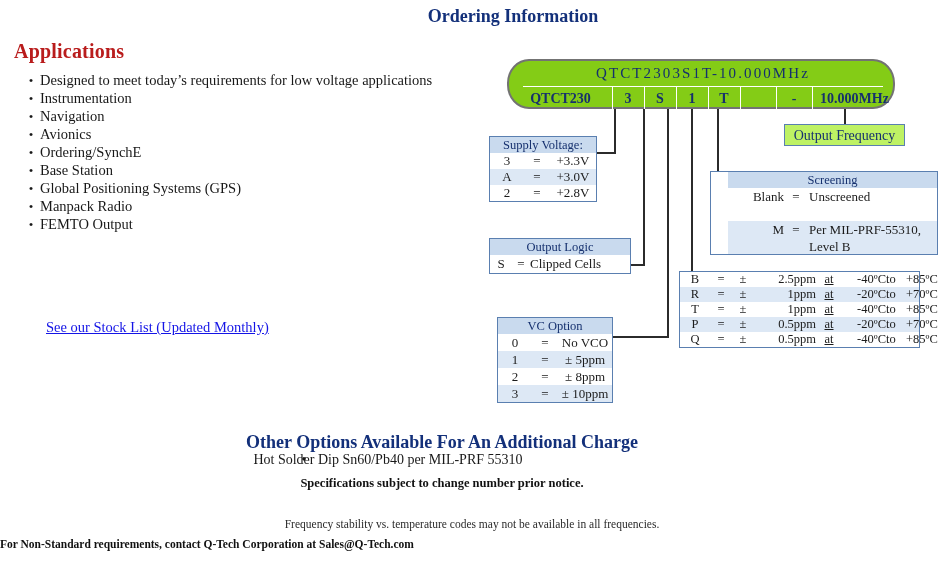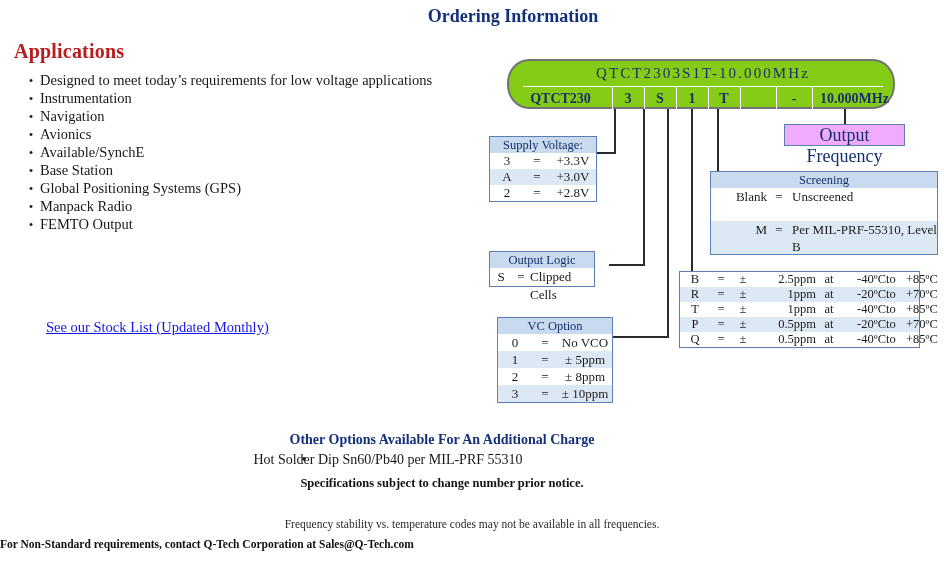--- a/index.html
+++ b/index.html
@@ -79,47 +79,47 @@
   }
   .box-row{display:flex;height:16px;line-height:16px;}
   .box-row.alt{background:#dde8f5;}
   .c-code{width:34px;text-align:center;flex:none;}
   .c-eq{width:26px;text-align:center;flex:none;}
   .c-val{flex:1;text-align:center;}
 
   
   .ofreq{
     position:absolute;left:784px;top:124px;width:121px;height:22px;
-    box-sizing:border-box;border:1px solid #5a7fb0;background:#f0abfc;
-    text-align:center;line-height:21px;font-size:18px;color:#15306e;
+    box-sizing:border-box;border:1px solid #5a7fb0;background:#bef264;
+    text-align:center;line-height:21px;font-size:14px;color:#15306e;
   }
 
   
   .scr-row{display:flex;height:33px;line-height:17px;font-size:13px;}
   .scr-row.alt{background:#dde8f5;}
   .scr-a{width:56px;text-align:right;flex:none;padding-right:4px;}
   .scr-b{width:16px;text-align:center;flex:none;}
   .scr-c{flex:1;text-align:left;padding-left:5px;}
 
   
   .ft-row{display:flex;height:15px;line-height:15px;font-size:12.5px;}
   .ft-row.alt{background:#dde8f5;}
   .ft-code{width:30px;text-align:center;flex:none;}
   .ft-eq{width:22px;text-align:center;flex:none;}
   .ft-pm{width:22px;text-align:center;flex:none;}
   .ft-ppm{width:62px;text-align:right;flex:none;}
-  .ft-at{width:26px;text-align:center;flex:none;}
+  .ft-at{width:26px;text-align:center;flex:none;text-decoration:underline;}
   .ft-lo{width:44px;text-align:right;flex:none;}
   .ft-to{width:20px;text-align:left;flex:none;}
   .ft-hi{width:46px;text-align:left;flex:none;}
 
   
   .other-hd{
     position:absolute;left:0;top:432px;width:944px;text-align:center;
-    font-size:14px;font-weight:bold;color:#13307a;
+    font-size:18px;font-weight:bold;color:#13307a;
   }
   .other-hd span{margin-left:-60px;}
   .other-li{
     position:absolute;left:0;top:452px;width:944px;text-align:center;
     font-size:14px;color:#181818;
   }
   .other-li span{margin-left:-60px;}
   .spec-note{
     position:absolute;left:0;top:476px;width:944px;text-align:center;
     font-size:12.5px;font-weight:bold;color:#111111;
@@ -153,21 +153,21 @@
     <div class="approw">
       <div class="appbul">•</div>
       <div class="apptxt">Navigation</div>
     </div>
     <div class="approw">
       <div class="appbul">•</div>
       <div class="apptxt">Avionics</div>
     </div>
     <div class="approw">
       <div class="appbul">•</div>
-      <div class="apptxt">Available/SynchE</div>
+      <div class="apptxt">Ordering/SynchE</div>
     </div>
     <div class="approw">
       <div class="appbul">•</div>
       <div class="apptxt">Base Station</div>
     </div>
     <div class="approw">
       <div class="appbul">•</div>
       <div class="apptxt">Global Positioning Systems (GPS)</div>
     </div>
     <div class="approw">
@@ -237,21 +237,21 @@
       <div class="c-eq">=</div>
       <div class="c-val">+3.0V</div>
     </div>
     <div class="box-row">
       <div class="c-code">2</div>
       <div class="c-eq">=</div>
       <div class="c-val">+2.8V</div>
     </div>
   </div>
 
-  <div class="box" style="left:489px;top:251px;width:106px;">
+  <div class="box" style="left:489px;top:238px;width:142px;">
     <div class="box-hd">Output Logic</div>
     <div class="box-row" style="height:18px;line-height:18px;">
       <div class="c-code" style="width:22px;">S</div>
       <div class="c-eq" style="width:18px;">=</div>
       <div class="c-val" style="text-align:left;">Clipped Cells</div>
     </div>
   </div>
 
   <div class="box" style="left:497px;top:317px;width:116px;">
     <div class="box-hd">VC Option</div>
@@ -272,21 +272,21 @@
     </div>
     <div class="box-row alt" style="height:17px;line-height:17px;">
       <div class="c-code">3</div>
       <div class="c-eq">=</div>
       <div class="c-val">± 10ppm</div>
     </div>
   </div>
 
   <div class="ofreq">Output Frequency</div>
 
-  <div class="box" style="left:710px;top:171px;width:228px;">
+  <div class="box" style="left:710px;top:171px;width:228px;padding-left:17px;">
     <div class="box-hd">Screening</div>
     <div class="scr-row">
       <div class="scr-a">Blank</div>
       <div class="scr-b">=</div>
       <div class="scr-c">Unscreened</div>
     </div>
     <div class="scr-row alt">
       <div class="scr-a">M</div>
       <div class="scr-b">=</div>
       <div class="scr-c">Per MIL-PRF-55310, Level B</div>

